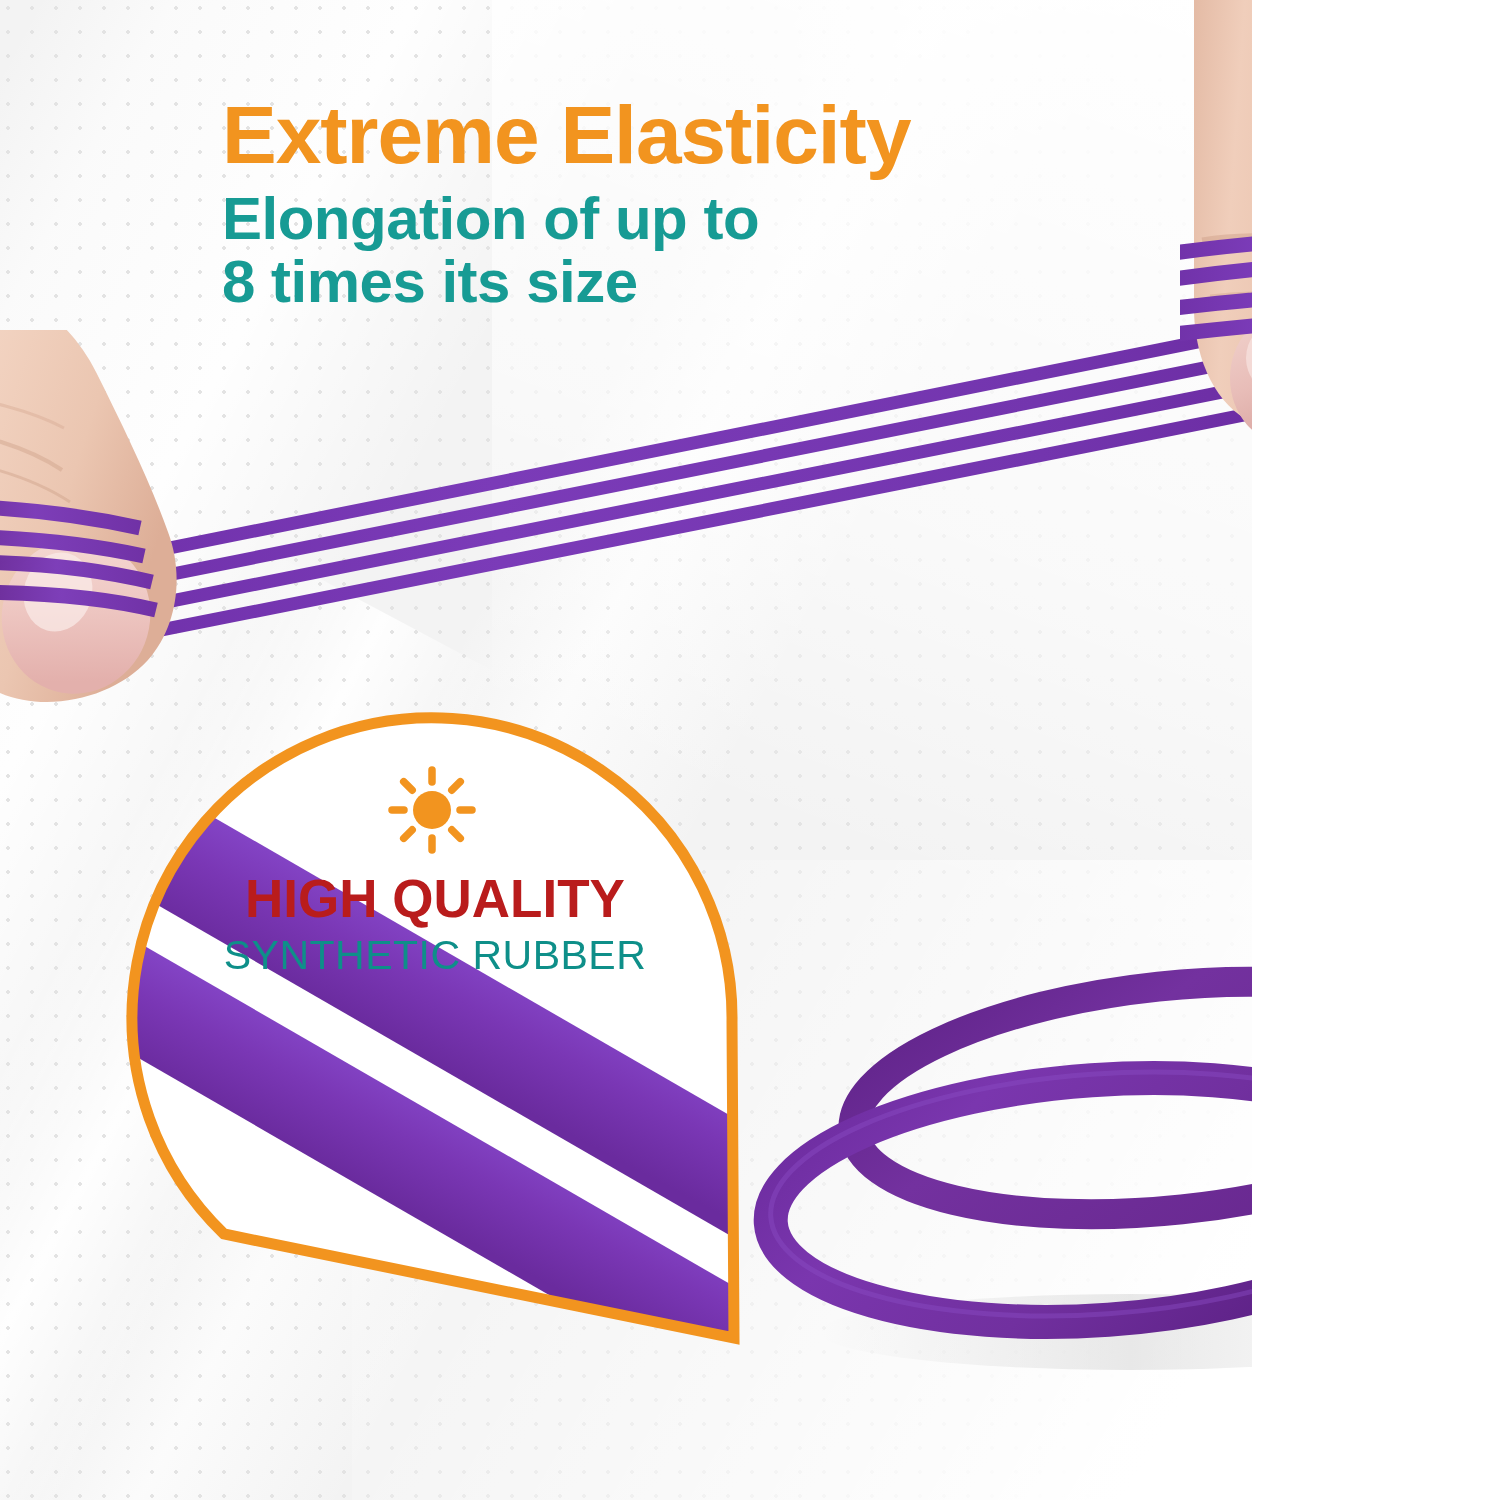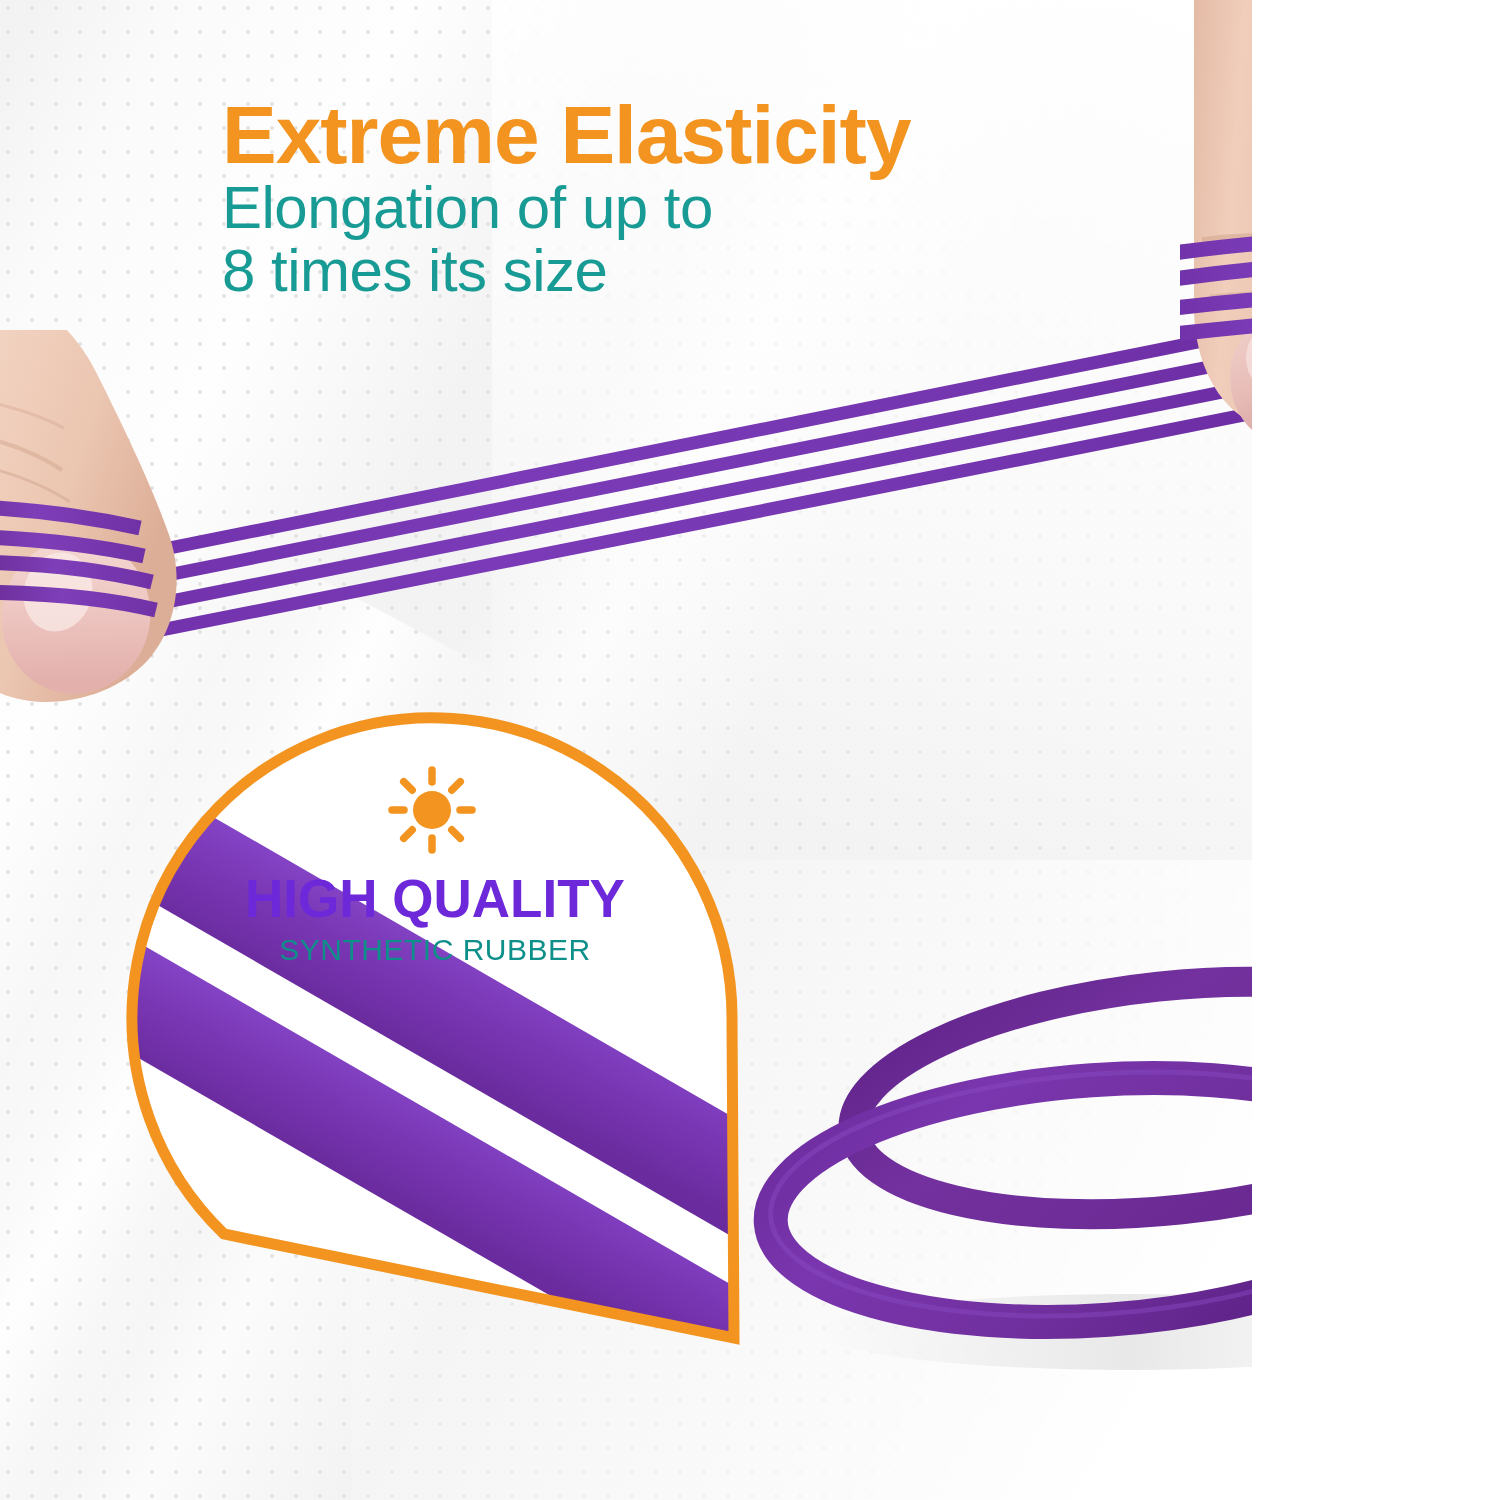--- a/index.html
+++ b/index.html
@@ -89,23 +89,23 @@
     line-height: .96;
     font-weight: 700;
     letter-spacing: -1px;
     color: #F2941F;
     margin: 0;
     white-space: nowrap;
   }
   .headline-sub {
     font-size: 60px;
     line-height: 1.06;
-    font-weight: 400;
+    font-weight: 700;
     color: #179B94;
-    margin: 1px 0 0 0;
+    margin: 12px 0 0 0;
     letter-spacing: -0.5px;
   }
   .headline-sub .l2 { display: block; }
 
   
   .strands {
     position: absolute;
     inset: 0;
     z-index: 22;
     pointer-events: none;
@@ -139,28 +139,28 @@
   .badge-sun {
     position: absolute;
     left: 0; right: 0;
     top: 52px;
     text-align: center;
     z-index: 6;
   }
   .badge-title {
     font-size: 53px;
     font-weight: 700;
-    color: #6d28d9;
+    color: #b91c1c;
     letter-spacing: 0px;
     line-height: 1;
     margin: 0;
     padding-left: 6px;
   }
   .badge-subtitle {
-    font-size: 30px;
+    font-size: 41px;
     font-weight: 500;
     color: #0E8F89;
     letter-spacing: .5px;
     line-height: 1;
     margin: 10px 0 12px 0;
     padding-left: 6px;
   }
 
   
   .loops {

